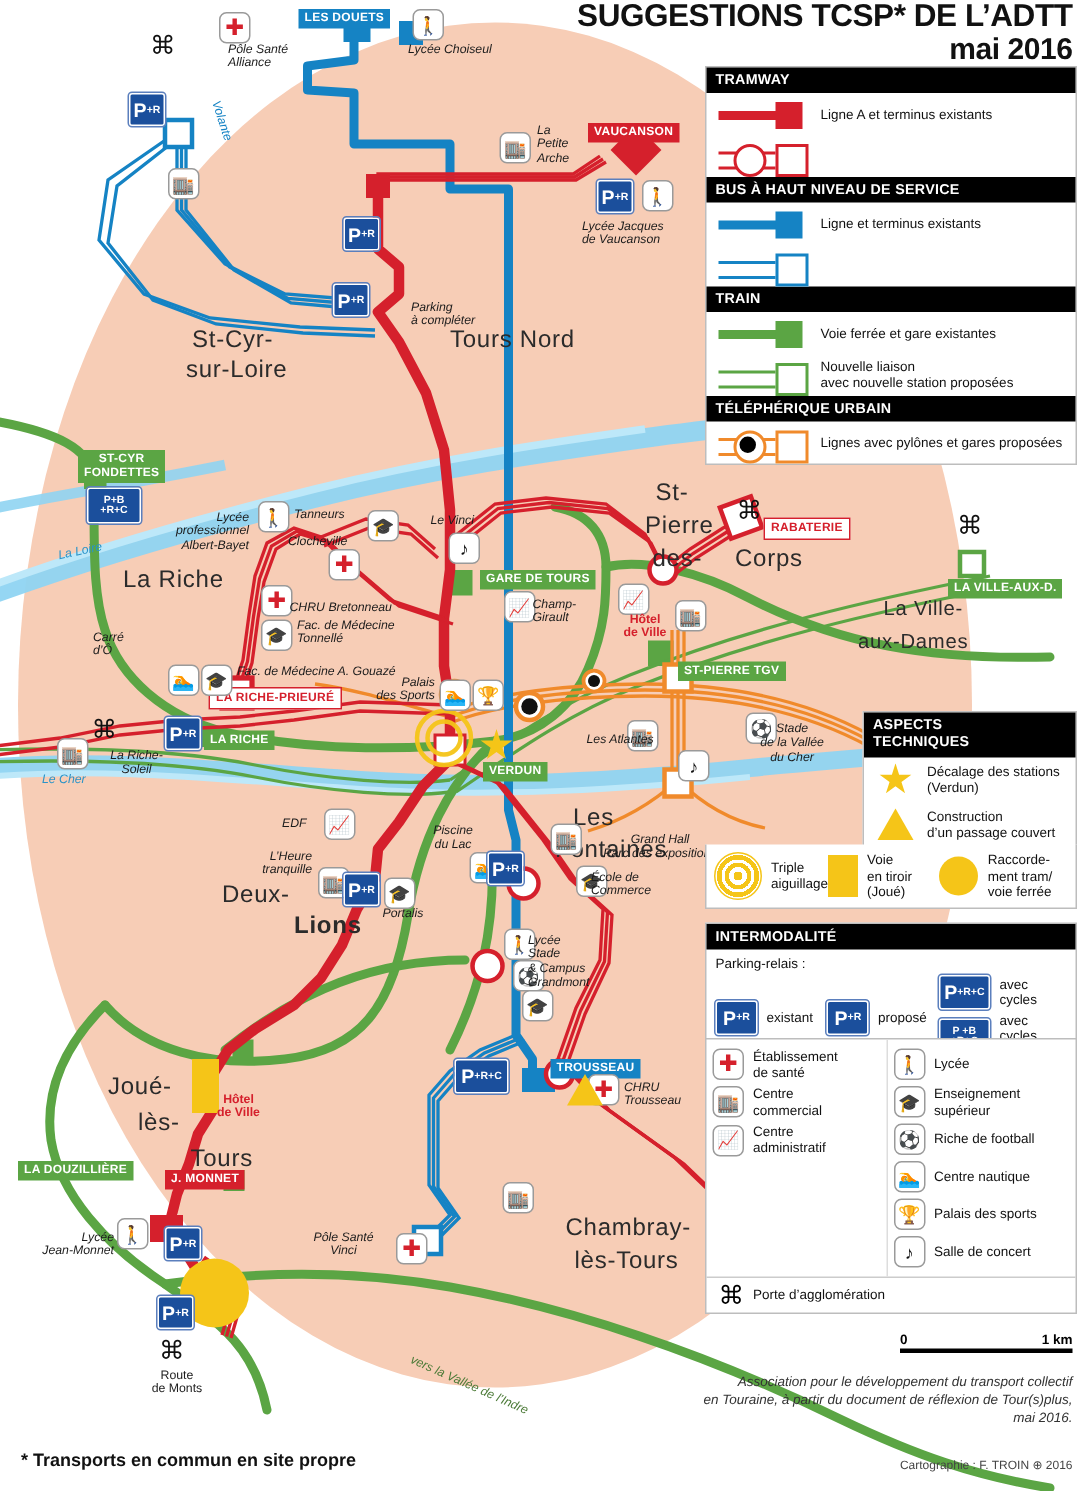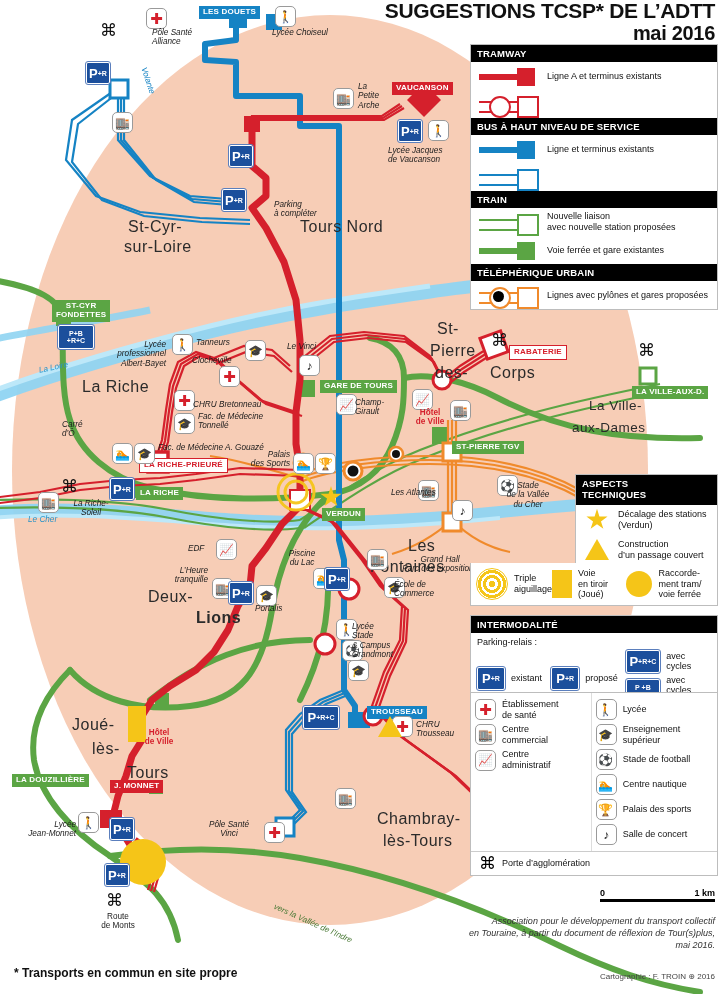--- a/index.html
+++ b/index.html
@@ -303,21 +303,21 @@
   <div class="city" style="left:300px;top:218px;">Tours Nord</div>
   <div class="city" style="left:82px;top:378px;">La Riche</div>
   <div class="city" style="left:437px;top:320px;">St-</div>
   <div class="city" style="left:430px;top:342px;">Pierre</div>
   <div class="city" style="left:435px;top:364px;">des-</div>
   <div class="city" style="left:490px;top:364px;">Corps</div>
   <div class="city sm" style="left:589px;top:398px;">La Ville-</div>
   <div class="city sm" style="left:572px;top:420px;">aux-Dames</div>
   <div class="city" style="left:148px;top:588px;">Deux-</div>
   <div class="city" style="left:196px;top:609px;font-weight:bold;">Lions</div>
-  <div class="city" style="left:382px;top:537px;margin-left:26px;">Les</div>
+  <div class="city" style="left:382px;top:537px;">Les</div>
   <div class="city" style="left:370px;top:558px;">Fontaines</div>
   <div class="city" style="left:72px;top:716px;">Joué-</div>
   <div class="city" style="left:92px;top:740px;">lès-</div>
   <div class="city" style="left:127px;top:764px;">Tours</div>
   <div class="city" style="left:377px;top:810px;">Chambray-</div>
   <div class="city" style="left:383px;top:832px;">lès-Tours</div>
 
   <div class="stn blue" style="left:199px;top:6px;">LES DOUETS</div>
   <div class="stn red" style="left:392px;top:82px;">VAUCANSON</div>
   <div class="stn redout" style="left:509px;top:345px;">RABATERIE</div>
@@ -528,32 +528,32 @@
   <div class="lg-row">
     <div class="lg-sym">
       <div class="sym-dline b"></div>
         <div class="sym-box hollow hb"></div>
     </div>
   </div>
 
   <div class="panel-hdr">TRAIN</div>
   <div class="lg-row">
     <div class="lg-sym">
+      <div class="sym-line green"></div>
+        <div class="sym-box green"></div>
+    </div>
+    <div class="lg-txt" style="white-space:pre-line;">Voie ferrée et gare existantes</div>
+  </div>
+  <div class="lg-row">
+    <div class="lg-sym">
       <div class="sym-dline g"></div>
         <div class="sym-box hollow hg"></div>
     </div>
     <div class="lg-txt" style="white-space:pre-line;">Nouvelle liaison
 avec nouvelle station proposées</div>
-  </div>
-  <div class="lg-row">
-    <div class="lg-sym">
-      <div class="sym-line green"></div>
-        <div class="sym-box green"></div>
-    </div>
-    <div class="lg-txt" style="white-space:pre-line;">Voie ferrée et gare existantes</div>
   </div>
 
   <div class="panel-hdr">TÉLÉPHÉRIQUE URBAIN</div>
   <div class="lg-row">
     <div class="lg-sym">
       <div class="sym-dline o"></div>
         <div class="sym-ring o"></div>
         <div class="sym-dot"></div>
         <div class="sym-box hollow ho"></div>
     </div>
@@ -668,21 +668,21 @@
         <div class="poi">🚶</div>
         <div class="lg-txt">Lycée</div>
       </div>
       <div class="lg-row" style="padding:2px 0;">
         <div class="poi">🎓</div>
         <div class="lg-txt" style="white-space:pre-line;">Enseignement
 supérieur</div>
       </div>
       <div class="lg-row" style="padding:2px 0;">
         <div class="poi">⚽</div>
-        <div class="lg-txt">Stade de football</div>
+        <div class="lg-txt">Riche de football</div>
       </div>
       <div class="lg-row" style="padding:2px 0;">
         <div class="poi">🏊</div>
         <div class="lg-txt">Centre nautique</div>
       </div>
       <div class="lg-row" style="padding:2px 0;">
         <div class="poi">🏆</div>
         <div class="lg-txt">Palais des sports</div>
       </div>
       <div class="lg-row" style="padding:2px 0;">

